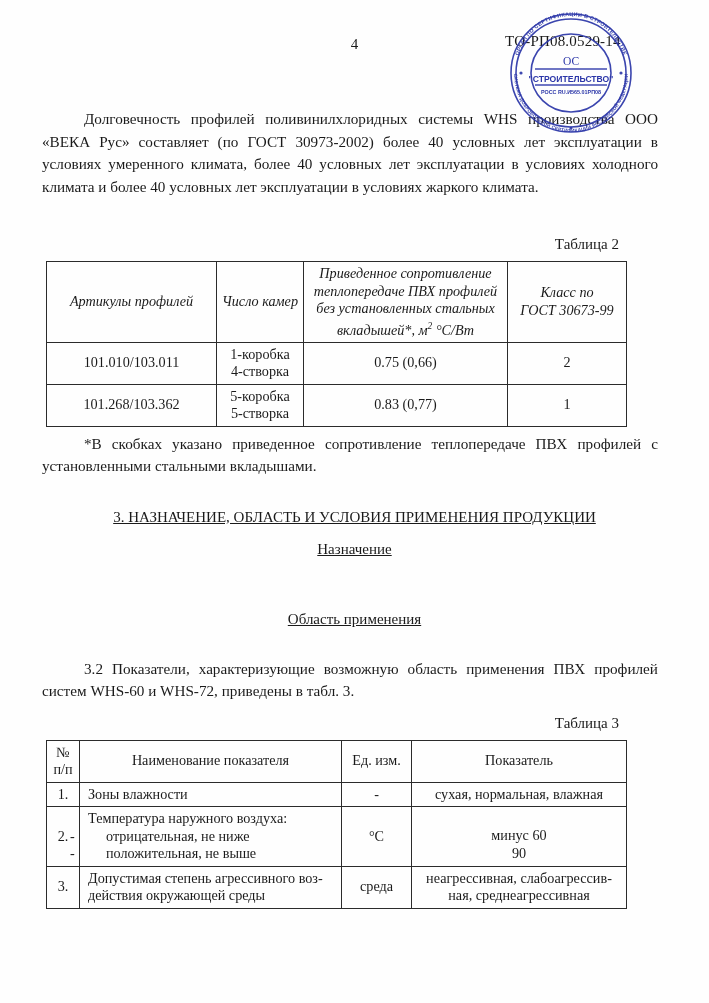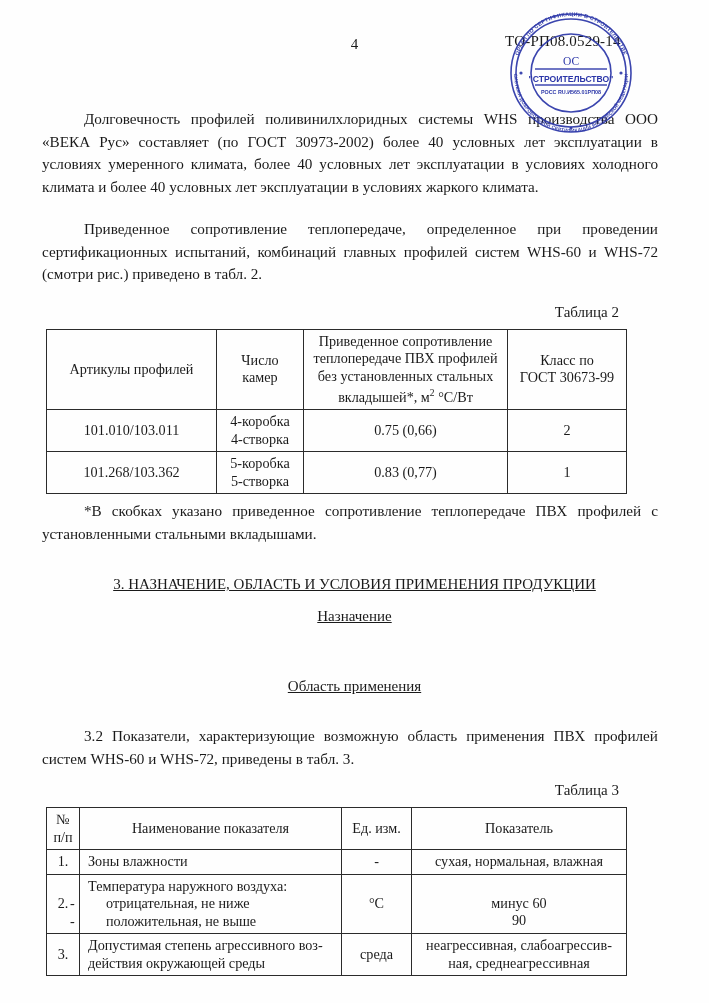--- a/index.html
+++ b/index.html
@@ -111,21 +111,21 @@
   .tbl2 col.c1 { width: 170px; }
   .tbl2 col.c2 { width: 87px; }
   .tbl2 col.c3 { width: 204px; }
   .tbl2 col.c4 { width: 119px; }
 
   .tbl3 col.c1 { width: 33px; }
   .tbl3 col.c2 { width: 262px; }
   .tbl3 col.c3 { width: 70px; }
   .tbl3 col.c4 { width: 215px; }
 
-  .hdr-row td { height: 64px; }
+  .hdr-row td { height: 64px; font-style: italic; }
   .dash-list { display: block; }
   .dash-line {
     display: block;
     padding-left: 18px;
     text-indent: -18px;
   }
   .dash-line .dash { display: inline-block; width: 18px; }
   sup { font-size: 9.5px; vertical-align: super; }
 </style>
 </head>
@@ -174,21 +174,20 @@
   </div>
 
   <div class="content">
 
     <div style="height:38px"></div>
 
     <p class="para">Долговечность профилей поливинилхлоридных системы WHS производства ООО «ВЕКА Рус» составляет (по ГОСТ 30973-2002) более 40 условных лет эксплуатации в условиях умеренного климата, более 40 условных лет эксплуатации в условиях холодного климата и более 40 условных лет эксплуатации в условиях жаркого климата.</p>
 
     <div class="spacer-m"></div>
 
-    <p class="para">Приведенное сопротивление теплопередаче, определенное при проведении сертификационных испытаний, комбинаций главных профилей систем WHS-60 и WHS-72 (смотри рис.) приведено в табл. 2.</p>
 
     <div class="spacer-s"></div>
 
     <p class="table-caption">Таблица 2</p>
 
     <table class="doc-table tbl2">
       <colgroup>
           <col class="c1">
           <col class="c2">
           <col class="c3">
@@ -205,21 +204,21 @@
             <span>вкладышей*, м</span><sup>2</sup><span> °С/Вт</span>
           </td>
           <td>
             <span>Класс по</span><br>
             <span>ГОСТ 30673-99</span>
           </td>
         </tr>
         <tr>
           <td>101.010/103.011</td>
           <td>
-            <span>4-коробка</span><br>
+            <span>1-коробка</span><br>
             <span>4-створка</span>
           </td>
           <td>0.75 (0,66)</td>
           <td>2</td>
         </tr>
         <tr>
           <td>101.268/103.362</td>
           <td>
             <span>5-коробка</span><br>
             <span>5-створка</span>

